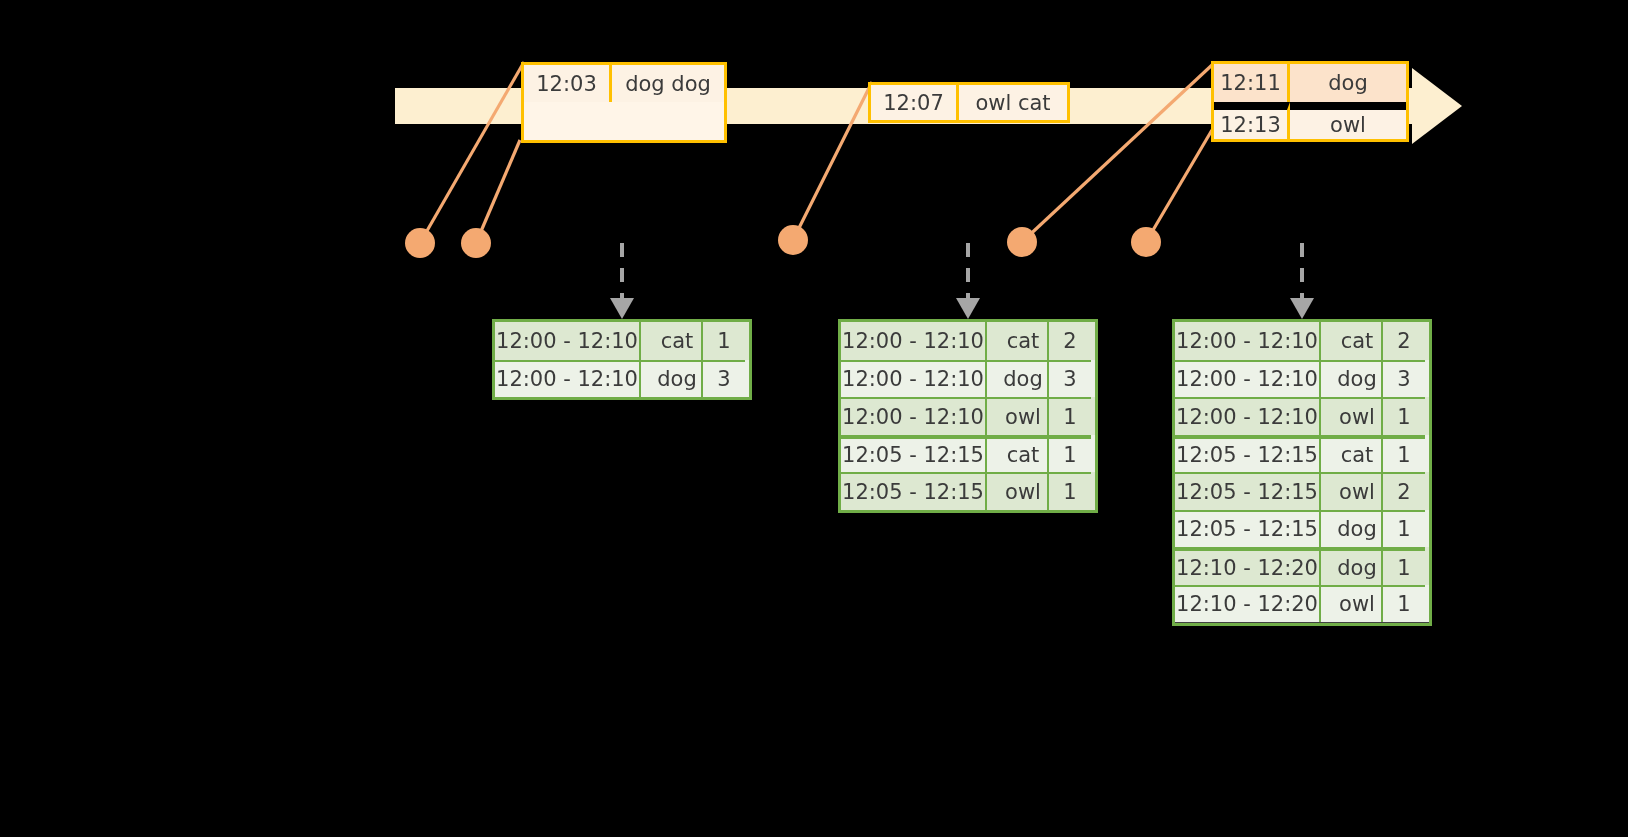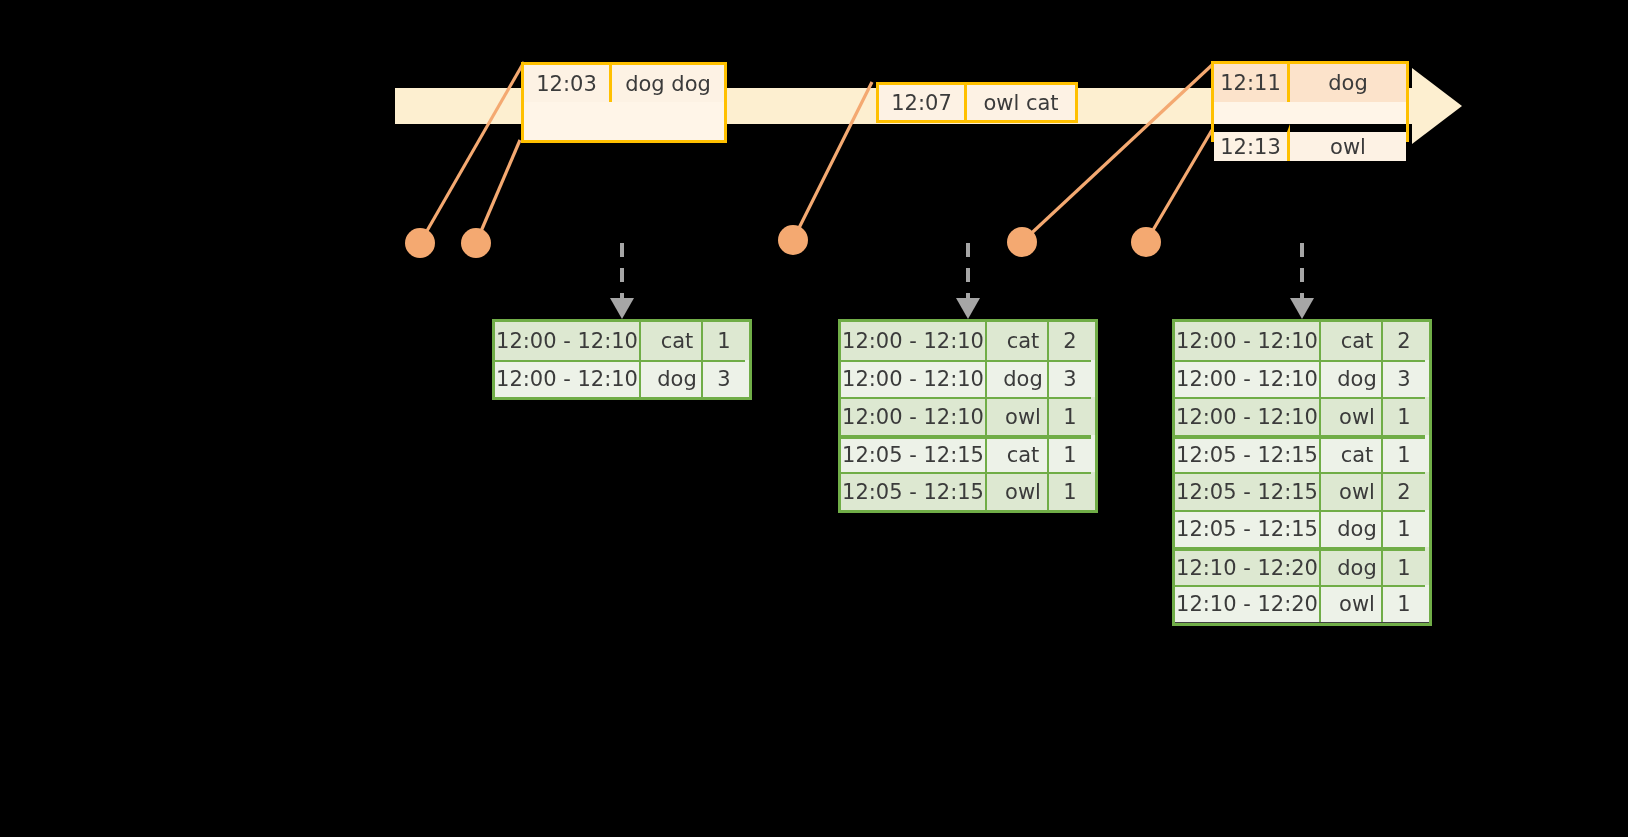--- a/index.html
+++ b/index.html
@@ -131,33 +131,33 @@
     </g>
   </svg>
 
   <div class="evt-box" style="left:521px; top:62px; width:206px; height:81px;">
     <div class="evt-row plain" style="height:37px;">
       <span class="evt-time" style="width:88px;">12:03</span>
       <span class="evt-data">dog dog</span>
     </div>
   </div>
 
-  <div class="evt-box" style="left:868px; top:82px; width:202px; height:41px;margin-left:8px;">
+  <div class="evt-box" style="left:868px; top:82px; width:202px; height:41px;">
     <div class="evt-row plain" style="height:35px;">
       <span class="evt-time" style="width:88px;">12:07</span>
       <span class="evt-data">owl cat</span>
     </div>
   </div>
 
   <div class="evt-box" style="left:1211px; top:61px; width:198px; height:81px;">
     <div class="evt-row alt" style="height:38px;">
       <span class="evt-time" style="width:76px;">12:11</span>
       <span class="evt-data">dog</span>
     </div>
-    <div class="evt-row plain" style="height:37px;margin-top:22px;">
+    <div class="evt-row plain" style="height:37px;">
       <span class="evt-time" style="width:76px;">12:13</span>
       <span class="evt-data">owl</span>
     </div>
   </div>
 
   <div class="res-table" style="left:492px; top:319px; width:260px; height:81px;">
     <div class="res-row shade">
       <span class="res-cell c-window">12:00 - 12:10</span>
       <span class="res-cell c-key">cat</span>
       <span class="res-cell c-count">1</span>

